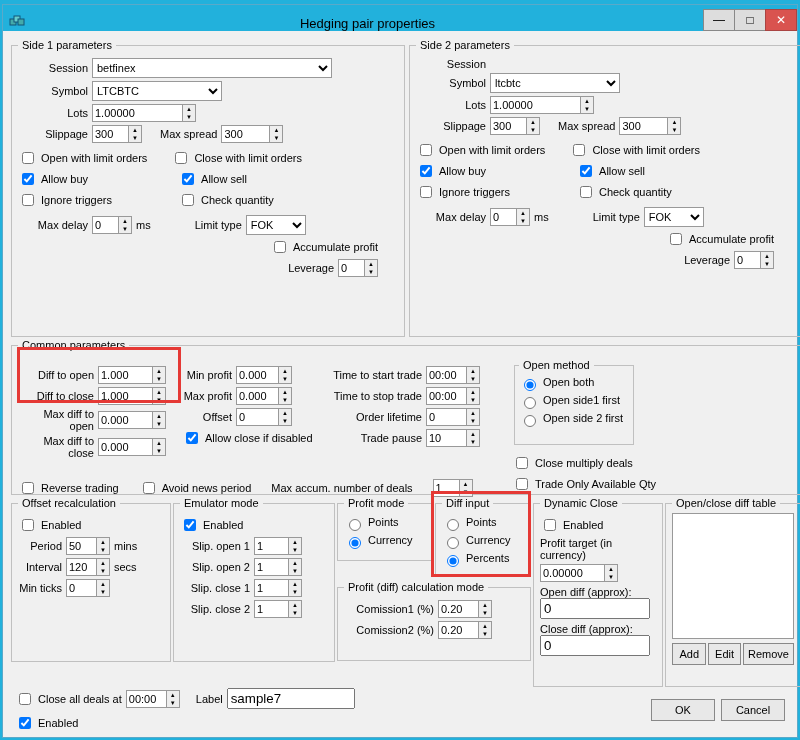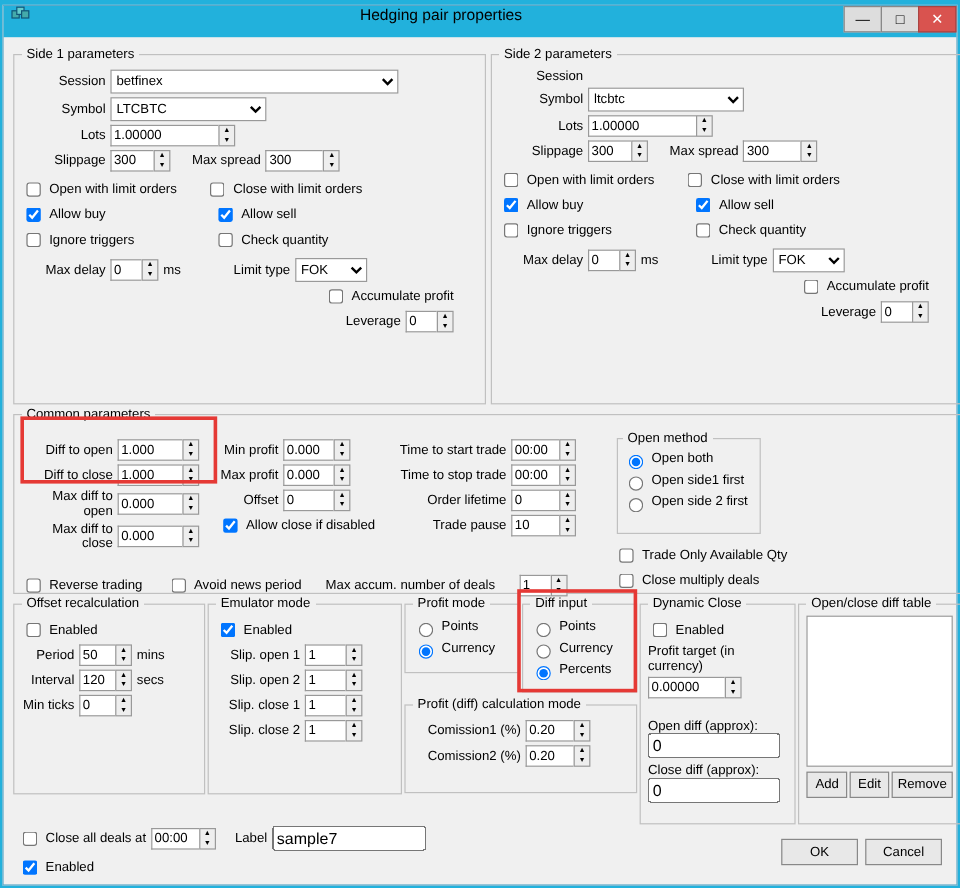--- a/index.html
+++ b/index.html
@@ -16,21 +16,21 @@
   .window {
     position: absolute;
     top: 4px; left: 2px; right: 2px; bottom: 2px;
     background: #f0f0f0;
     border: 1px solid #5aa9c9;
   }
   .titlebar {
     height: 26px;
     background: #22b1dc;
     display: flex;
-    align-items: flex-start;
+    align-items: flex-end;
     padding-left: 6px;
     color: #000;
   }
   .titlebar .icon { width: 16px; height: 16px; margin-right: 6px; }
   .titlebar .title { flex:1; text-align:center; font-size: 13px; }
   .winbtns { display:flex; }
   .winbtn { width: 32px; height: 22px; display:flex; align-items:center; justify-content:center; font-size:12px; background:#ddd; border:1px solid #888; margin-left:-1px; cursor:pointer; }
   .winbtn.close { background:#d9534f; color:#fff; border-color:#a94442;}
   .content { position:absolute; top:28px; left:4px; right:4px; bottom:4px; background:#f0f0f0; }
 
@@ -429,27 +429,27 @@
               <span>Open side 2 first</span>
             </span>
           </div>
       </fieldset>
 
 
       <div style="position:absolute; top:100px; left:500px;">
         <div class="row">
             <span class="chk">
               <input type="checkbox" style="">
-              <span>Trade Only Available Qty</span>
+              <span>Close multiply deals</span>
             </span>
           </div>
         <div class="row">
             <span class="chk">
               <input type="checkbox" style="">
-              <span>Close multiply deals</span>
+              <span>Trade Only Available Qty</span>
             </span>
           </div>
       </div>
 
       <div style="position:absolute; top:128px; left:6px; display:flex; gap:20px; align-items:center;">
         <span class="chk">
             <input type="checkbox" style="">
             <span>Reverse trading</span>
           </span>
         <span class="chk">
@@ -632,21 +632,21 @@
       <div>Profit target (in currency)</div>
       <div class="row">
           <span class="spin">
             <input style="width: 64px;" value="0.00000">
             <span class="arrows">
               <div>▲</div>
               <div>▼</div>
             </span>
           </span>
         </div>
-      <div style="margin-top:17px">Open diff (approx):</div>
+      <div style="margin-top:4px">Open diff (approx):</div>
       <input class="tb" style="width: 110px;" value="0">
       <div style="margin-top:4px">Close diff (approx):</div>
       <input class="tb" style="width: 110px;" value="0">
     </fieldset>
 
     <fieldset id="octable">
       <legend>Open/close diff table</legend>
       <div style="border:1px solid #999; background:#fff; height:126px;"></div>
       <div class="row" style="margin-top:4px; gap:2px; justify-content:flex-end">
         <button class="btn" style="padding:0 6px">Add</button>

